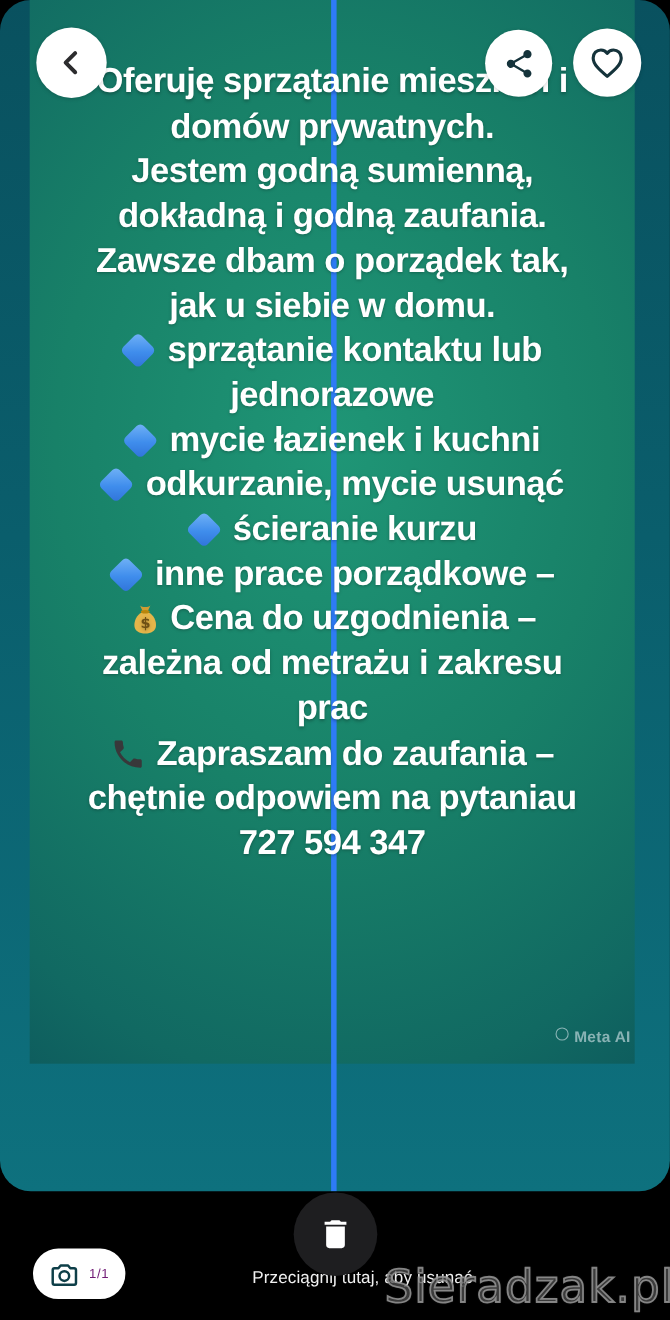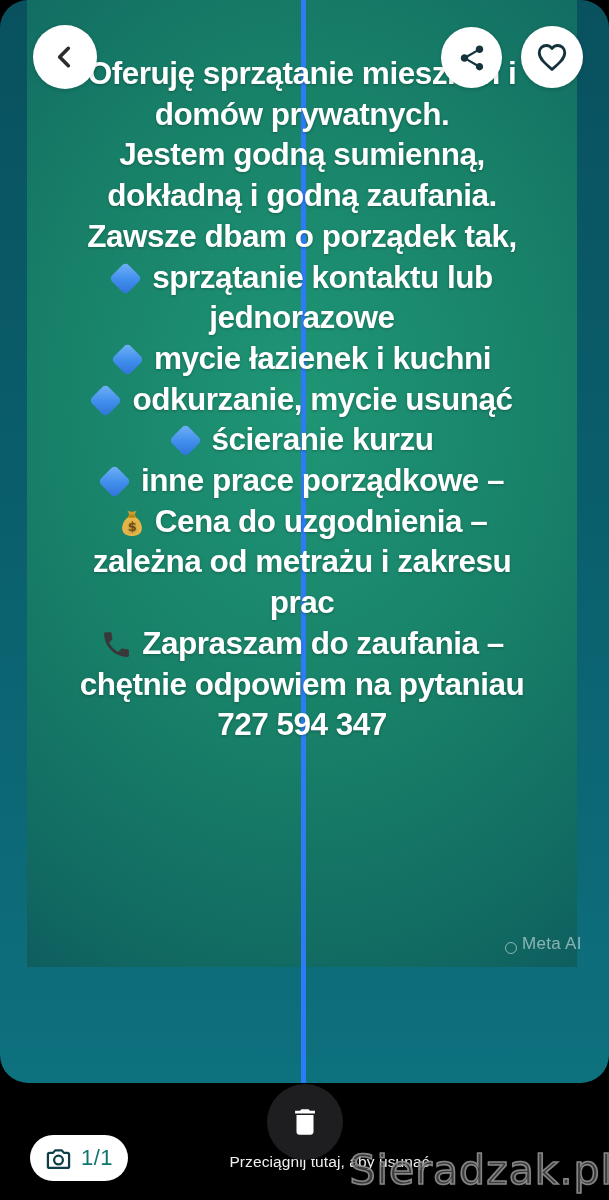--- a/index.html
+++ b/index.html
@@ -39,22 +39,22 @@
     transform:rotate(45deg) scale(0.94);
     background:linear-gradient(135deg,#74b4f7 0%,#3f8dec 55%,#2f72d8 100%);
     margin:0 14px 0 2px;vertical-align:-3px;
   }
   .pin{vertical-align:-13px;margin-right:8px;}
   .bag{vertical-align:-6px;margin-right:8px;}
   .ph{vertical-align:-7px;margin-right:9px;}
   
   .meta-ai{
     position:absolute;left:505px;top:934px;z-index:4;
-    display:flex;align-items:flex-end;gap:5px;
-    color:rgba(212,228,233,0.62);font-size:17px;letter-spacing:0.3px;
+    display:flex;align-items:flex-start;gap:5px;
+    color:rgba(212,228,233,0.62);font-size:14px;letter-spacing:0.3px;font-weight:bold;
   }
   .mring{width:10px;height:10px;border:1.6px solid rgba(212,228,233,0.62);border-radius:50%;}
   
   .rbtn{
     position:absolute;border-radius:50%;background:#fff;z-index:10;
     display:flex;align-items:center;justify-content:center;border:none;padding:0;
     box-shadow:0 1px 4px rgba(0,0,0,0.18);
   }
   .btn-back{left:33px;top:25px;width:64px;height:64px;}
   .btn-share{left:441px;top:27px;width:61px;height:61px;}
@@ -63,21 +63,21 @@
   .trash-wrap{
     position:absolute;left:267px;top:1084px;width:76px;height:76px;
     border-radius:50%;background:#1e1e20;z-index:8;
     display:flex;align-items:center;justify-content:center;
   }
   .camera-pill{
     position:absolute;left:30px;top:1135px;height:46px;padding:0 15px;
     background:#fff;border-radius:23px;z-index:9;
     display:inline-flex;align-items:center;gap:9px;
   }
-  .counter{color:#0f766e;font-size:22px;font-weight:500;letter-spacing:0.5px;}
+  .counter{color:#701a75;font-size:12px;font-weight:500;letter-spacing:0.5px;}
   .drag-hint{
     position:absolute;left:0;top:1153px;width:609px;text-align:center;
     color:#f1f1f1;font-size:15.5px;z-index:7;letter-spacing:0.1px;margin-left:25px;
   }
   .site-mark{
     position:absolute;right:-4px;top:1146px;z-index:9;white-space:nowrap;
     font-family:"DejaVu Sans", sans-serif;
     font-size:41px;font-weight:400;letter-spacing:1px;
     color:rgba(60,60,60,0.55);
     -webkit-text-stroke:1.6px rgba(150,150,150,0.85);
@@ -89,20 +89,21 @@
 
 <div class="card">
   <div class="story-img"></div>
   <div class="vline"></div>
   <div class="story-text">
       <div class="tline"><span class="ltxt">Oferuję sprzątanie mieszkań i</span></div>
       <div class="tline"><span class="ltxt">domów prywatnych.</span></div>
       <div class="tline"><span class="ltxt">Jestem godną sumienną,</span></div>
       <div class="tline"><span class="ltxt">dokładną i godną zaufania.</span></div>
       <div class="tline"><span class="ltxt">Zawsze dbam o porządek tak,</span></div>
+      <div class="tline"><span class="ltxt">jak u siebie w domu.</span></div>
       <div class="tline"><span class="ic dmd"></span><span class="ltxt">sprzątanie kontaktu lub</span></div>
       <div class="tline"><span class="ltxt">jednorazowe</span></div>
       <div class="tline"><span class="ic dmd"></span><span class="ltxt">mycie łazienek i kuchni</span></div>
       <div class="tline"><span class="ic dmd"></span><span class="ltxt">odkurzanie, mycie usunąć</span></div>
       <div class="tline"><span class="ic dmd"></span><span class="ltxt">ścieranie kurzu</span></div>
       <div class="tline"><span class="ic dmd"></span><span class="ltxt">inne prace porządkowe –</span></div>
       <div class="tline"><svg class="ic bag" width="30" height="30" viewBox="0 0 32 32">
           <path d="M11 2.5 C13 4.6 19 4.6 21 2.5 L18.3 8.6 L13.7 8.6 Z" fill="#cf9c33"></path>
           <path d="M16 8 C9 10 5.5 16 5.5 21.5 C5.5 27.5 10.5 29.8 16 29.8 C21.5 29.8 26.5 27.5 26.5 21.5 C26.5 16 23 10 16 8 Z" fill="#e5b54a"></path>
           <ellipse cx="16" cy="8.7" rx="4.3" ry="1.7" fill="#b8860b"></ellipse>

